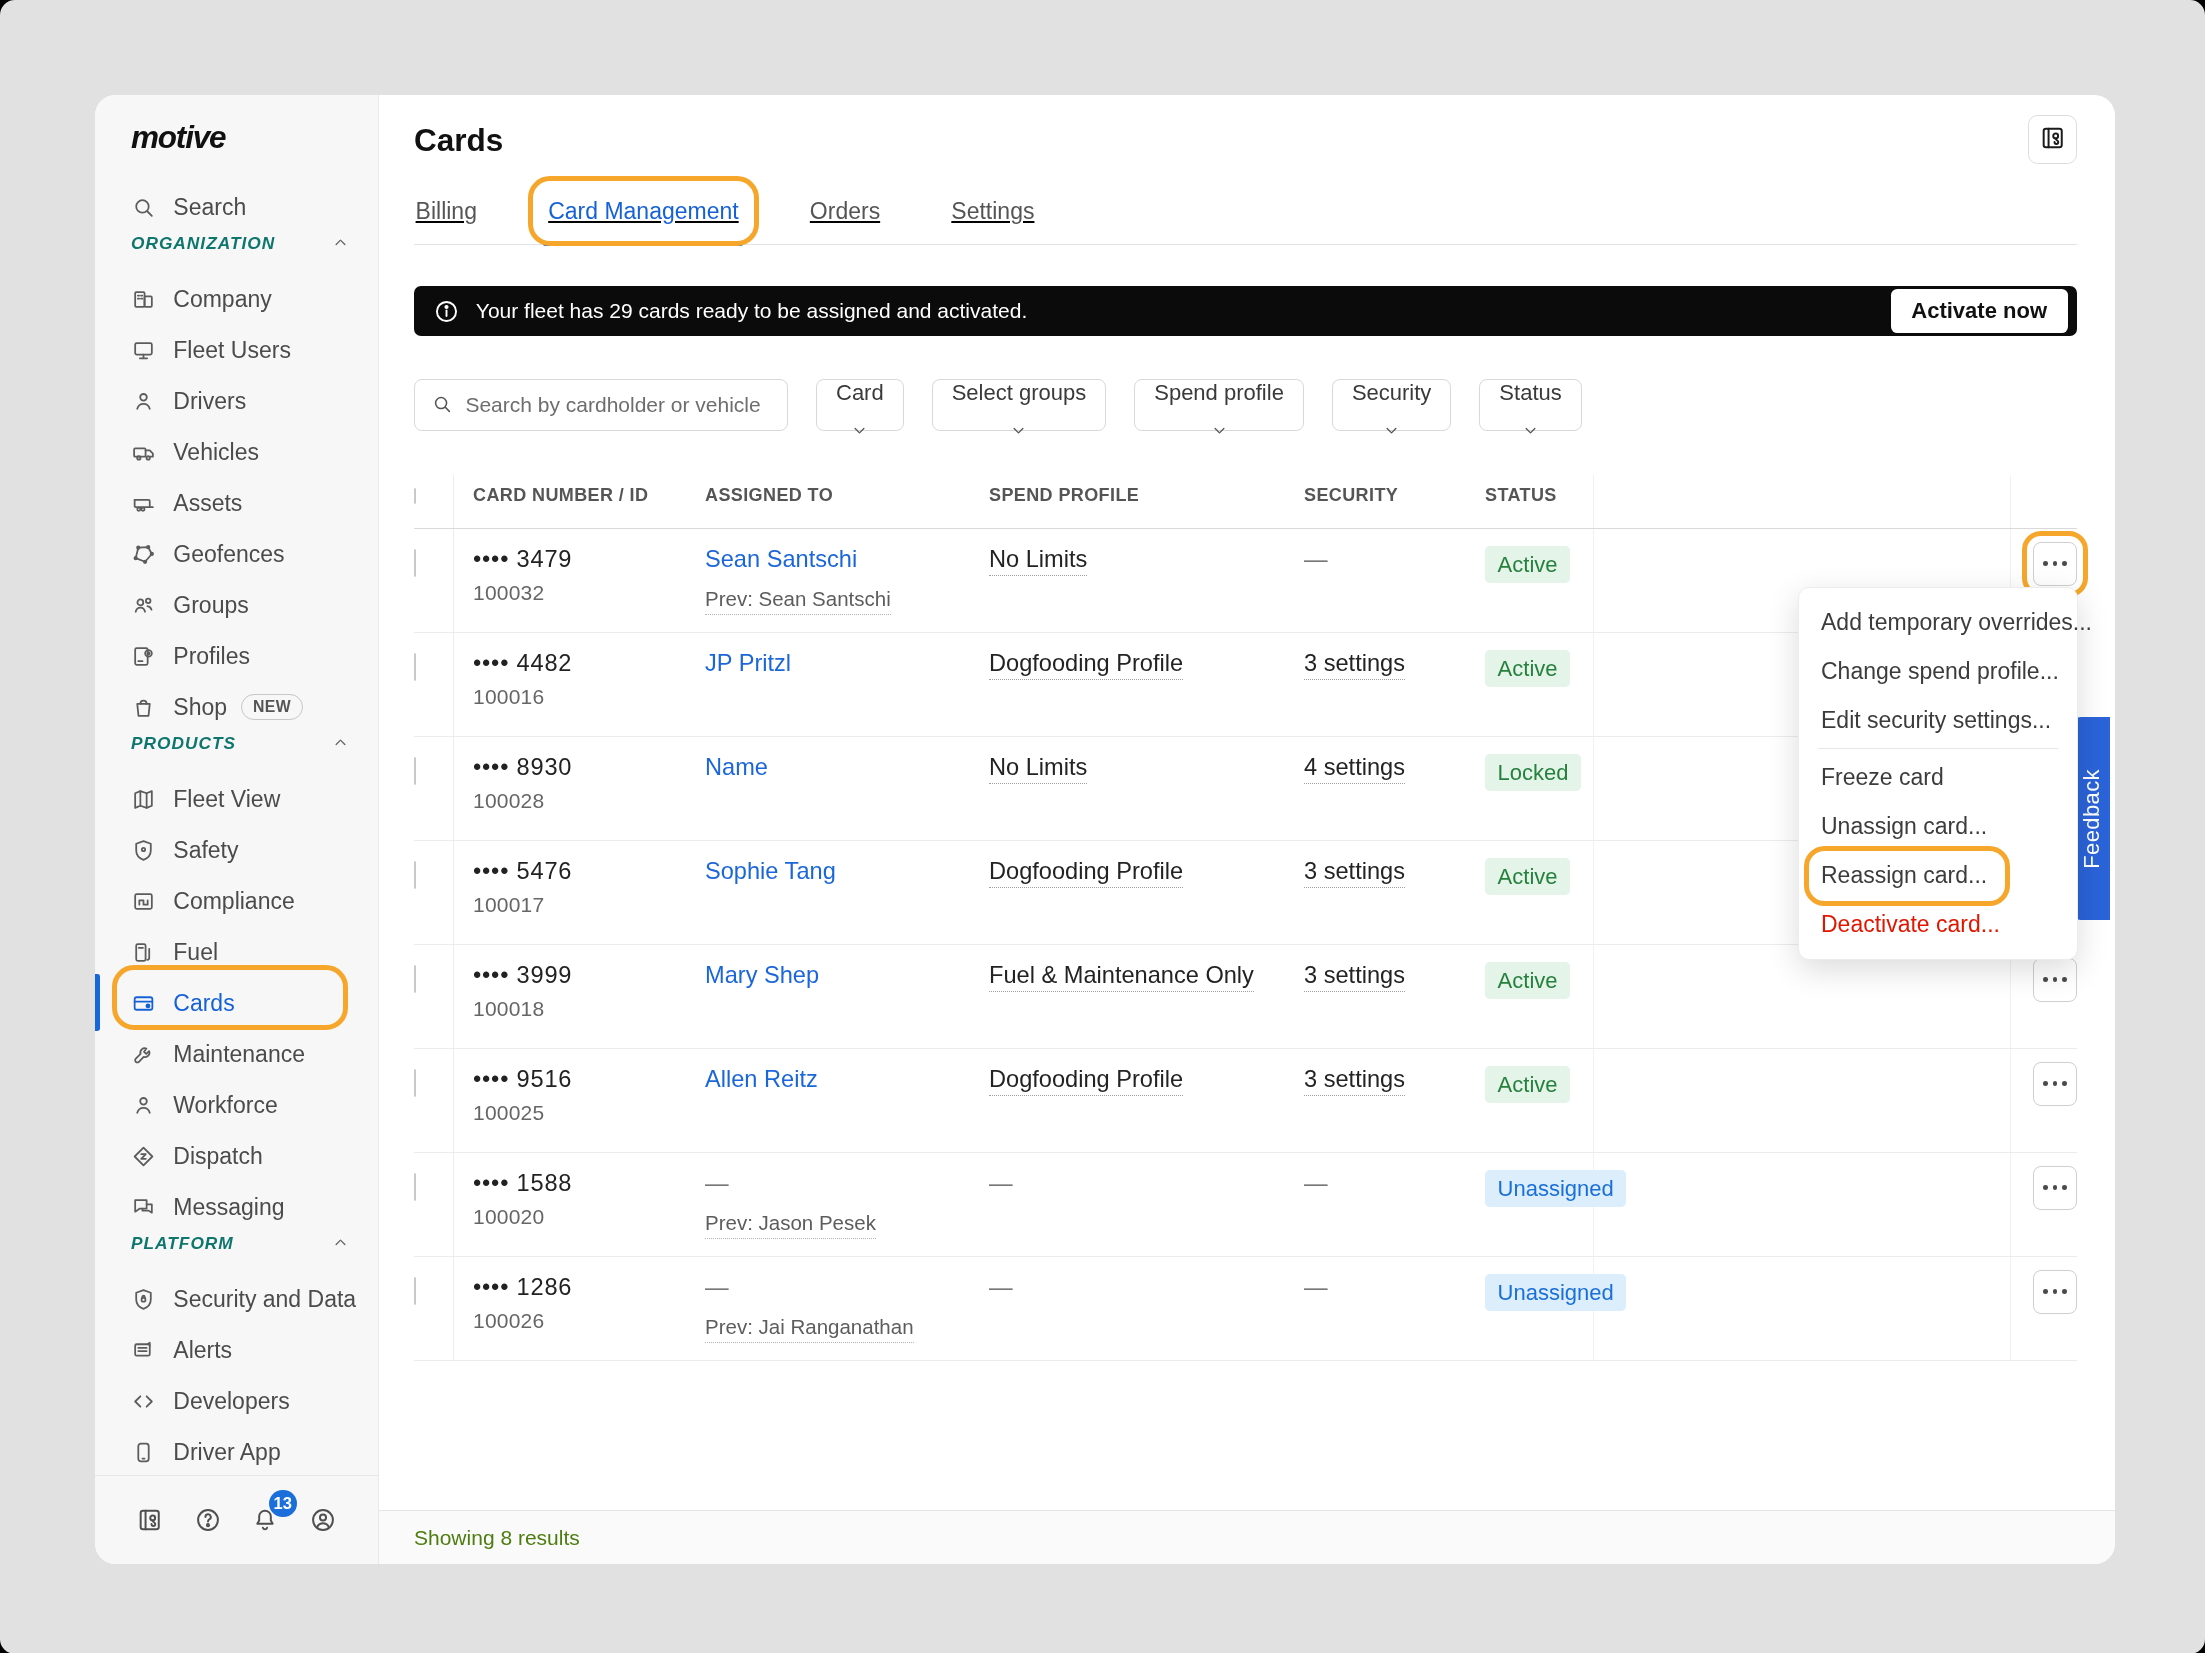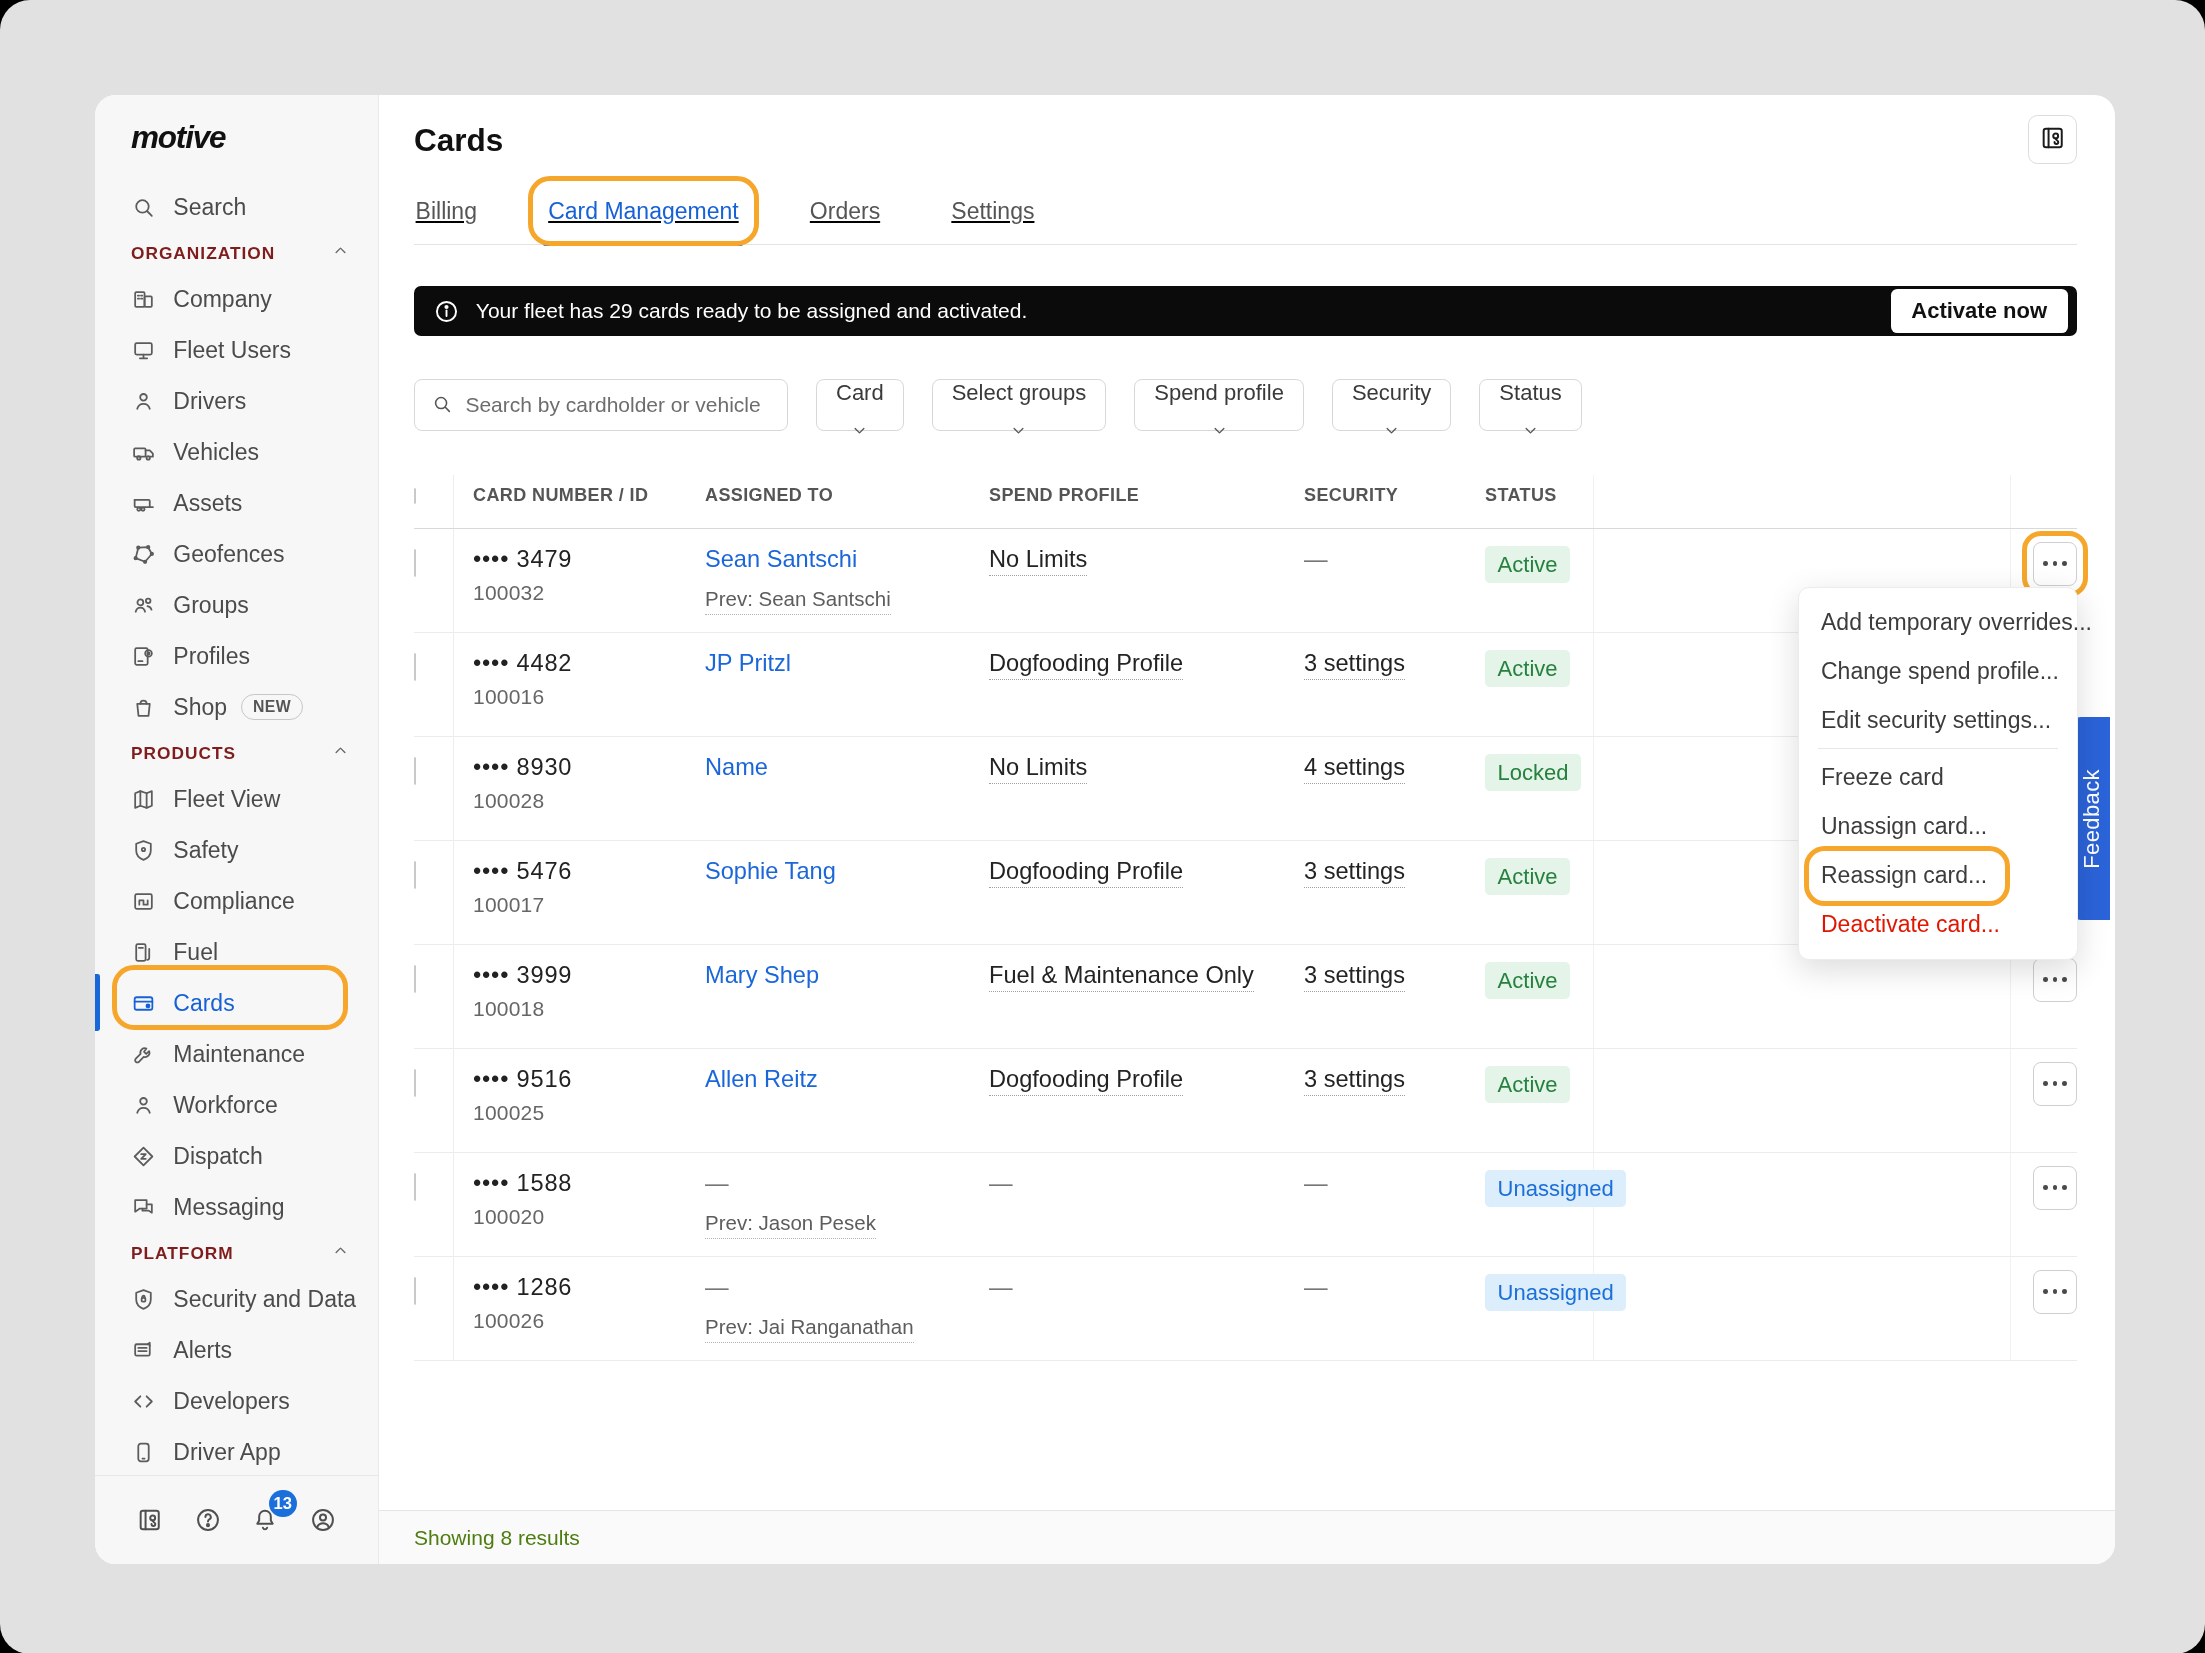--- a/index.html
+++ b/index.html
@@ -1,35 +1,35 @@
 <!DOCTYPE html>
 <html style="font-size:12.6px"><head>
 <meta charset="utf-8">
 <style>
   * { margin:0; padding:0; box-sizing:border-box; }
   html,body { background:#000; }
   body { font-family:"Liberation Sans", sans-serif; }
-  .screen { position:relative; width:2205px; height:1654px; background:#e1e1e1; border-radius:30px; overflow:hidden; }
+  .screen { position:relative; width:2205px; height:1654px; background:#e1e1e1; border-radius:15px; overflow:hidden; }
 
   
   .app { position:absolute; left:95px; top:95px; width:2020px; height:1469px; background:#fff; border-radius:20.5px; overflow:hidden; }
 
   
   .sidebar { position:absolute; left:0; top:0; bottom:0; width:284px; background:#f7f7f8; border-right:0.8px solid #e9e9e9; display:flex; flex-direction:column; }
   .logo { margin:23.6px 0 0 36px; height:33px; font-size:31.5px; font-weight:800; letter-spacing:-1.2px; color:#111; font-style:normal; }
   .logo .m { font-style:italic; }
   .nav { margin-top:30px; flex:1; overflow:hidden; }
   .nav-item { position:relative; height:51px; display:flex; align-items:center; padding:0 28px 0 36px; color:#4b4b4b; font-size:23px; cursor:pointer; }
   .nav-item .ico { width:25px; height:25px; display:flex; align-items:center; justify-content:center; color:#5c5c5c; flex:0 0 25px; }
   .nav-item .ico svg { width:25px; height:25px; }
   .nav-item .lbl { margin-left:17.3px; white-space:nowrap; }
   .nav-item.active { color:#1661d6; }
   .nav-item.active .ico { color:#1661d6; }
   .nav-item.active::before { content:""; position:absolute; left:0; top:-3.2px; width:4.7px; height:57px; background:#1767d9; border-radius:0 2.4px 2.4px 0; }
-  .nav-header { height:41px; display:flex; align-items:center; justify-content:space-between; padding:0 28px 0 36px; color:#7f1d1d; font-size:17.3px; font-weight:700; letter-spacing:1px; cursor:pointer; }
+  .nav-header { height:41px; display:flex; align-items:flex-start; justify-content:space-between; padding:0 28px 0 36px; color:#0f766e; font-size:17.3px; font-weight:700; letter-spacing:1px; cursor:pointer;font-style:italic; }
   .nav-header svg { width:19px; height:19px; color:#666; }
   .pill { margin-left:14px; font-size:15.8px; font-weight:700; letter-spacing:0.4px; color:#555; border:1.6px solid #c7c7c7; border-radius:787px; padding:3.2px 11px; }
   .side-footer { height:89px; border-top:0.8px solid #e6e6e6; display:flex; align-items:center; justify-content:space-between; padding:0 41px; color:#4f4f4f; }
   .side-footer .fico { position:relative; width:28px; height:28px; cursor:pointer; }
   .side-footer .fico svg { width:28px; height:28px; }
   .nbadge { position:absolute; top:-15.8px; right:-17.3px; min-width:27px; height:27px; background:#1a6fdb; border-radius:787px; color:#fff; font-size:16.5px; font-weight:700; display:flex; align-items:center; justify-content:center; padding:0 4.7px; }
 
   
   .ring { position:absolute; border:5.5px solid #f6a72b; border-radius:22px; pointer-events:none; z-index:12; }
 

